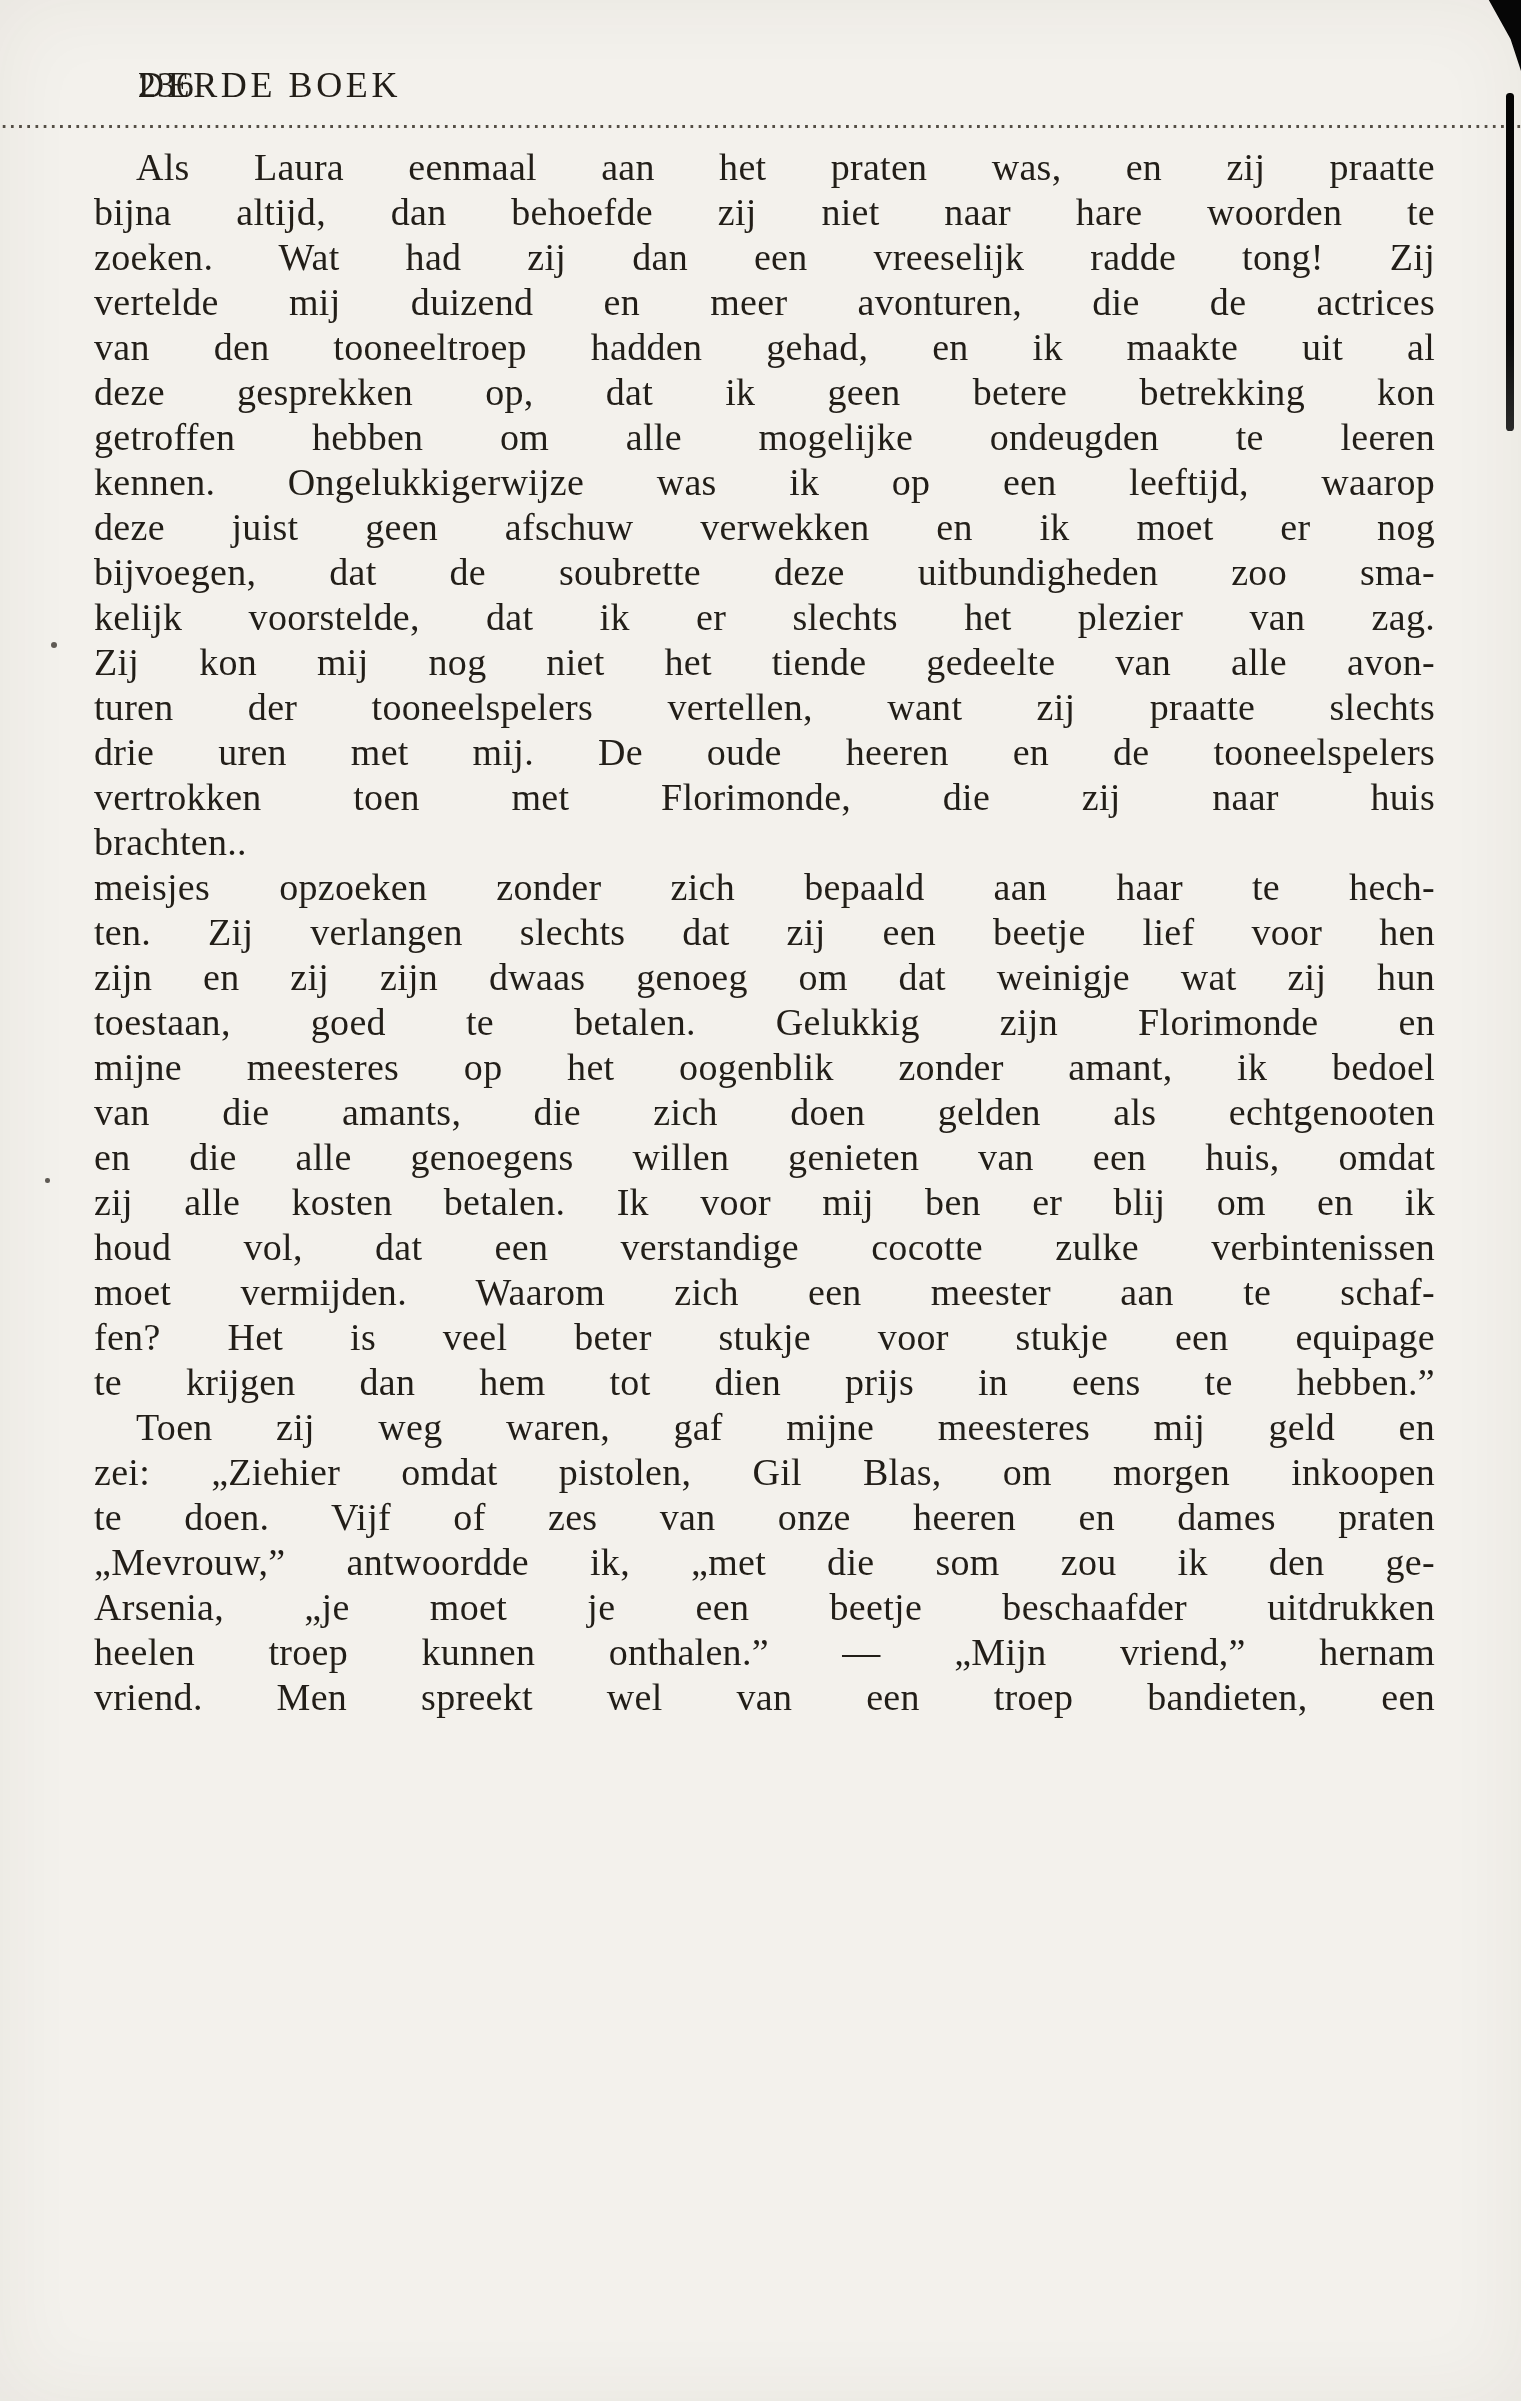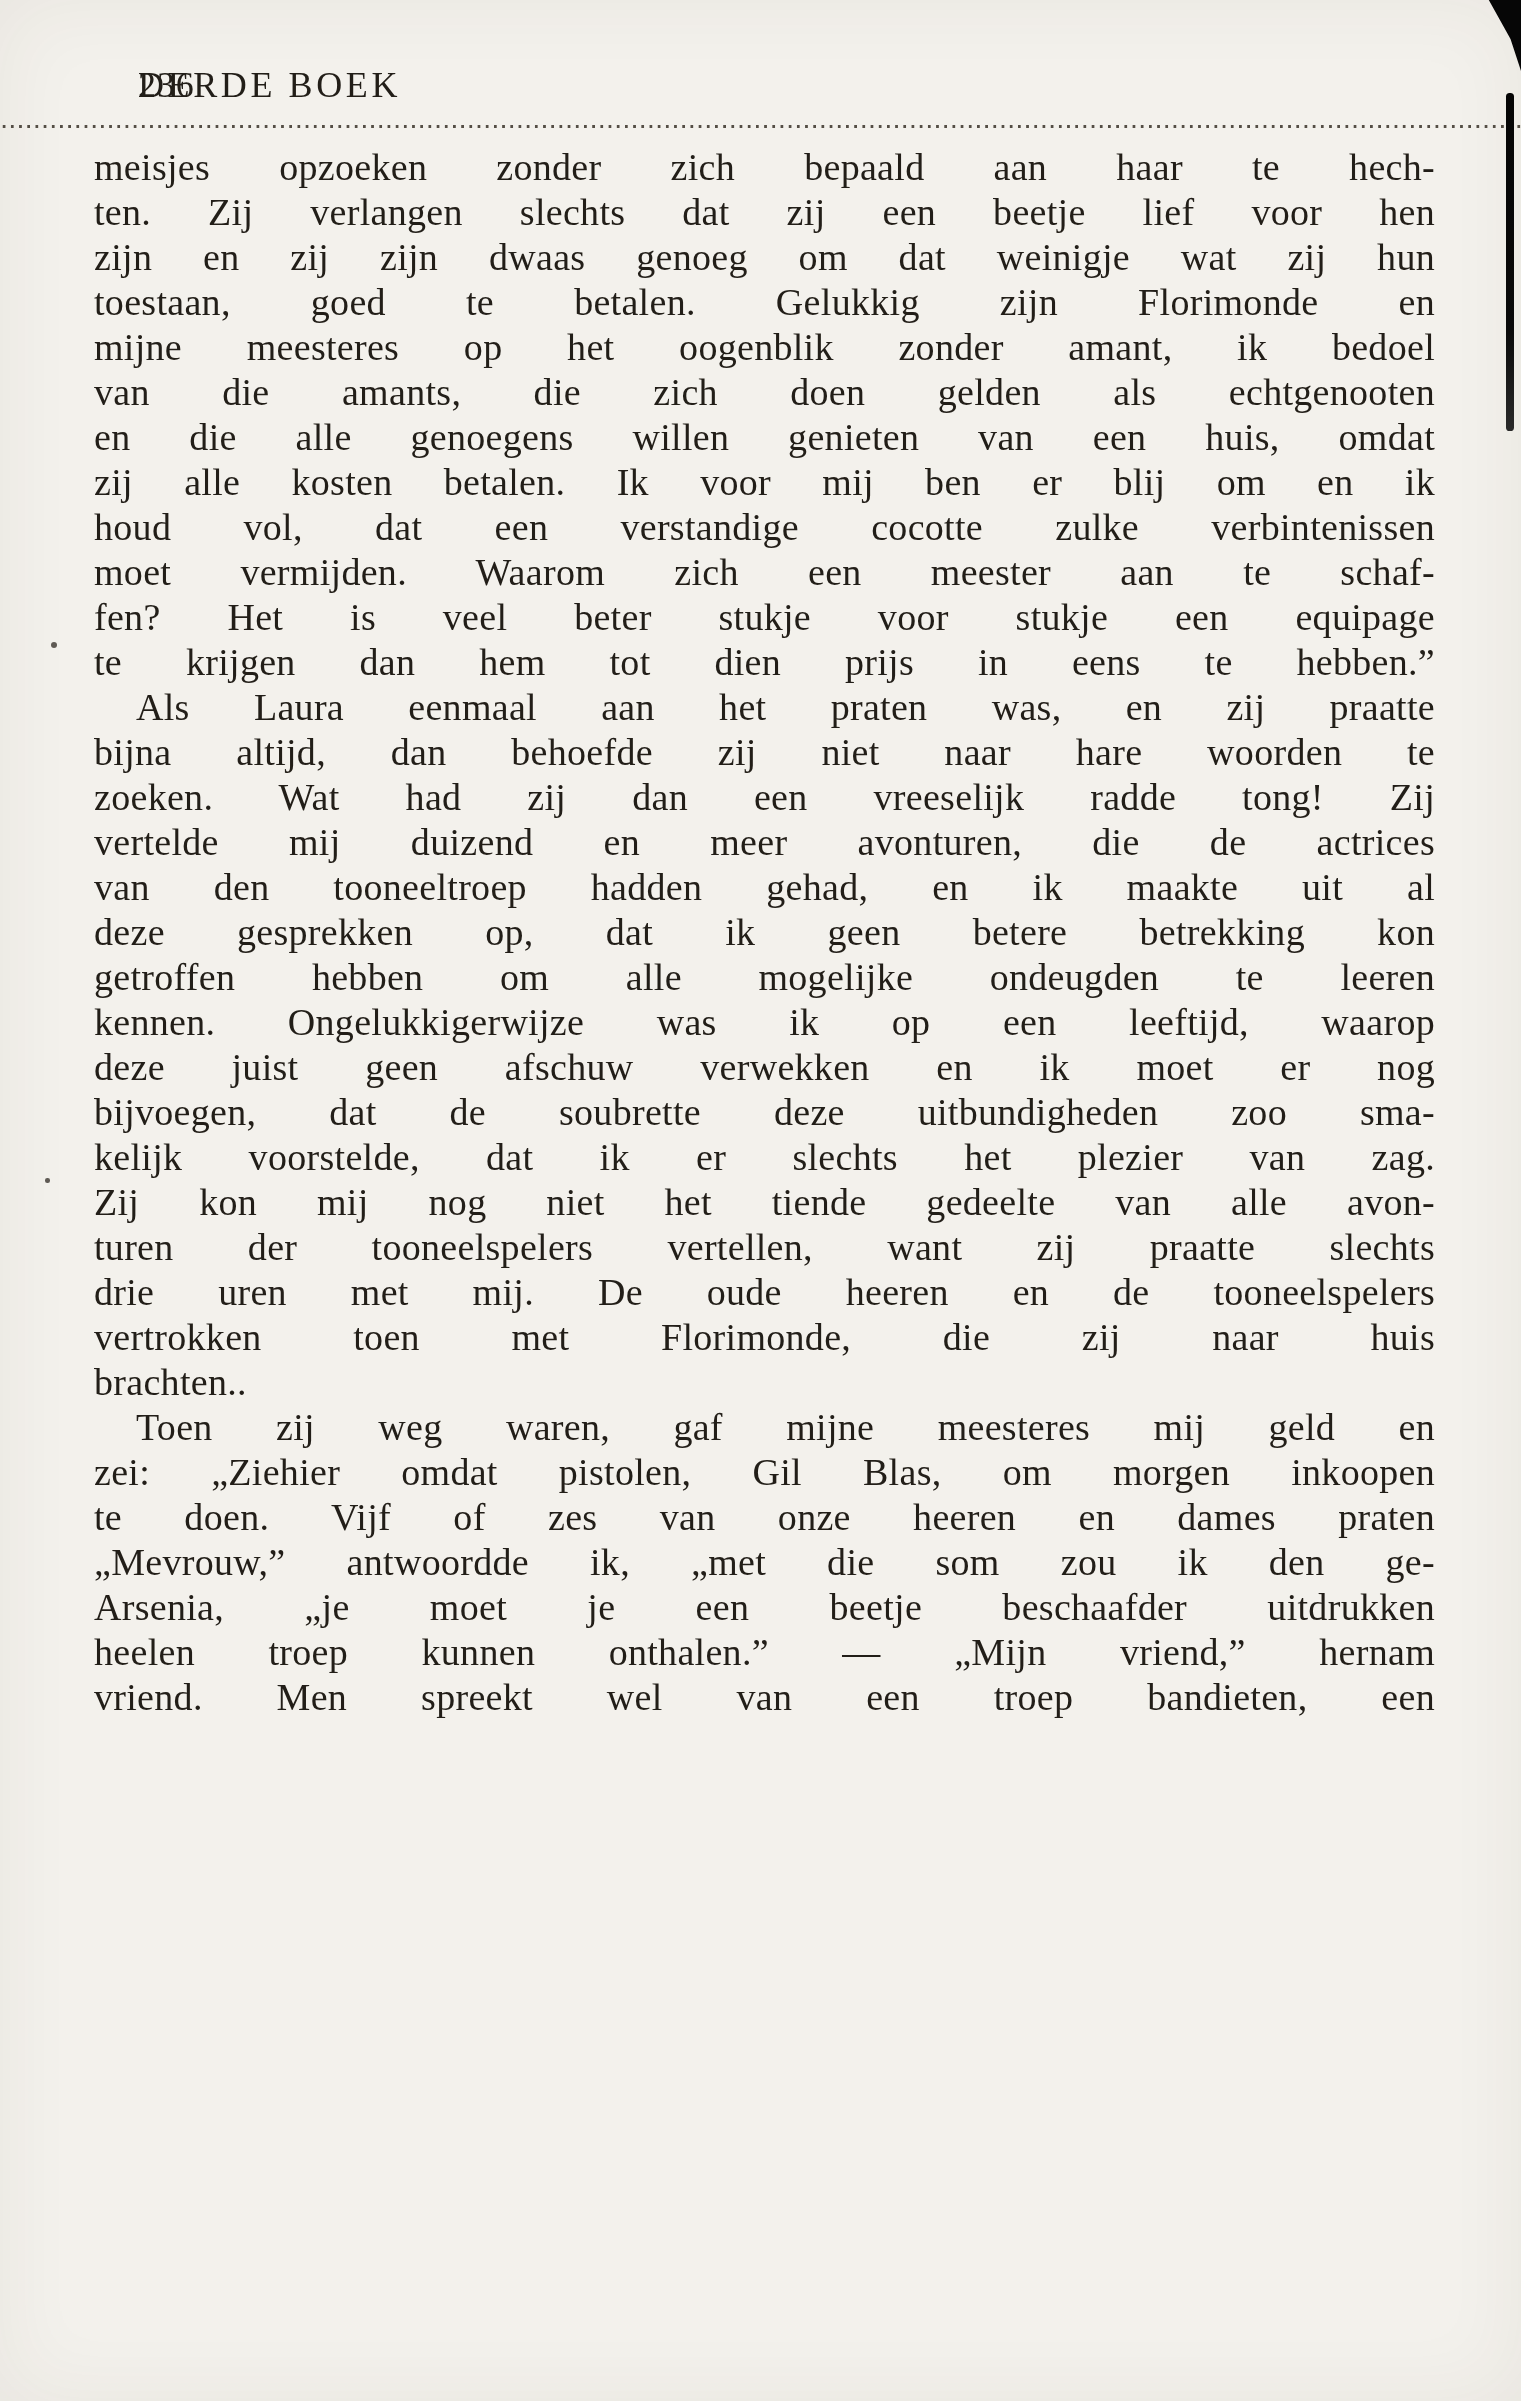--- a/index.html
+++ b/index.html
@@ -107,51 +107,51 @@
 <div class="page">
 
   <div class="header-row">
     <div class="page-number">236</div>
     <div class="header-title">DERDE BOEK</div>
   </div>
 
   <div class="dotted-rule"></div>
 
   <div class="text-block">
-      <div class="paragraph">
-        <div class="line">meisjes opzoeken zonder zich bepaald aan haar te hech-</div>
-        <div class="line">ten. Zij verlangen slechts dat zij een beetje lief voor hen</div>
-        <div class="line">zijn en zij zijn dwaas genoeg om dat weinigje wat zij hun</div>
-        <div class="line">toestaan, goed te betalen. Gelukkig zijn Florimonde en</div>
-        <div class="line">mijne meesteres op het oogenblik zonder amant, ik bedoel</div>
-        <div class="line">van die amants, die zich doen gelden als echtgenooten</div>
-        <div class="line">en die alle genoegens willen genieten van een huis, omdat</div>
-        <div class="line">zij alle kosten betalen. Ik voor mij ben er blij om en ik</div>
-        <div class="line">houd vol, dat een verstandige cocotte zulke verbintenissen</div>
-        <div class="line">moet vermijden. Waarom zich een meester aan te schaf-</div>
-        <div class="line">fen? Het is veel beter stukje voor stukje een equipage</div>
-        <div class="line">te krijgen dan hem tot dien prijs in eens te hebben.”</div>
-      </div>
       <div class="paragraph indent">
         <div class="line">Als Laura eenmaal aan het praten was, en zij praatte</div>
         <div class="line">bijna altijd, dan behoefde zij niet naar hare woorden te</div>
         <div class="line">zoeken. Wat had zij dan een vreeselijk radde tong! Zij</div>
         <div class="line">vertelde mij duizend en meer avonturen, die de actrices</div>
         <div class="line">van den tooneeltroep hadden gehad, en ik maakte uit al</div>
         <div class="line">deze gesprekken op, dat ik geen betere betrekking kon</div>
         <div class="line">getroffen hebben om alle mogelijke ondeugden te leeren</div>
         <div class="line">kennen. Ongelukkigerwijze was ik op een leeftijd, waarop</div>
         <div class="line">deze juist geen afschuw verwekken en ik moet er nog</div>
         <div class="line">bijvoegen, dat de soubrette deze uitbundigheden zoo sma-</div>
         <div class="line">kelijk voorstelde, dat ik er slechts het plezier van zag.</div>
         <div class="line">Zij kon mij nog niet het tiende gedeelte van alle avon-</div>
         <div class="line">turen der tooneelspelers vertellen, want zij praatte slechts</div>
         <div class="line">drie uren met mij. De oude heeren en de tooneelspelers</div>
         <div class="line">vertrokken toen met Florimonde, die zij naar huis</div>
         <div class="line line-last">brachten..</div>
+      </div>
+      <div class="paragraph">
+        <div class="line">meisjes opzoeken zonder zich bepaald aan haar te hech-</div>
+        <div class="line">ten. Zij verlangen slechts dat zij een beetje lief voor hen</div>
+        <div class="line">zijn en zij zijn dwaas genoeg om dat weinigje wat zij hun</div>
+        <div class="line">toestaan, goed te betalen. Gelukkig zijn Florimonde en</div>
+        <div class="line">mijne meesteres op het oogenblik zonder amant, ik bedoel</div>
+        <div class="line">van die amants, die zich doen gelden als echtgenooten</div>
+        <div class="line">en die alle genoegens willen genieten van een huis, omdat</div>
+        <div class="line">zij alle kosten betalen. Ik voor mij ben er blij om en ik</div>
+        <div class="line">houd vol, dat een verstandige cocotte zulke verbintenissen</div>
+        <div class="line">moet vermijden. Waarom zich een meester aan te schaf-</div>
+        <div class="line">fen? Het is veel beter stukje voor stukje een equipage</div>
+        <div class="line">te krijgen dan hem tot dien prijs in eens te hebben.”</div>
       </div>
       <div class="paragraph indent">
         <div class="line">Toen zij weg waren, gaf mijne meesteres mij geld en</div>
         <div class="line">zei: „Ziehier omdat pistolen, Gil Blas, om morgen inkoopen</div>
         <div class="line">te doen. Vijf of zes van onze heeren en dames praten</div>
         <div class="line">„Mevrouw,” antwoordde ik, „met die som zou ik den ge-</div>
         <div class="line">Arsenia, „je moet je een beetje beschaafder uitdrukken</div>
         <div class="line">heelen troep kunnen onthalen.” — „Mijn vriend,” hernam</div>
         <div class="line">vriend. Men spreekt wel van een troep bandieten, een</div>
       </div>

